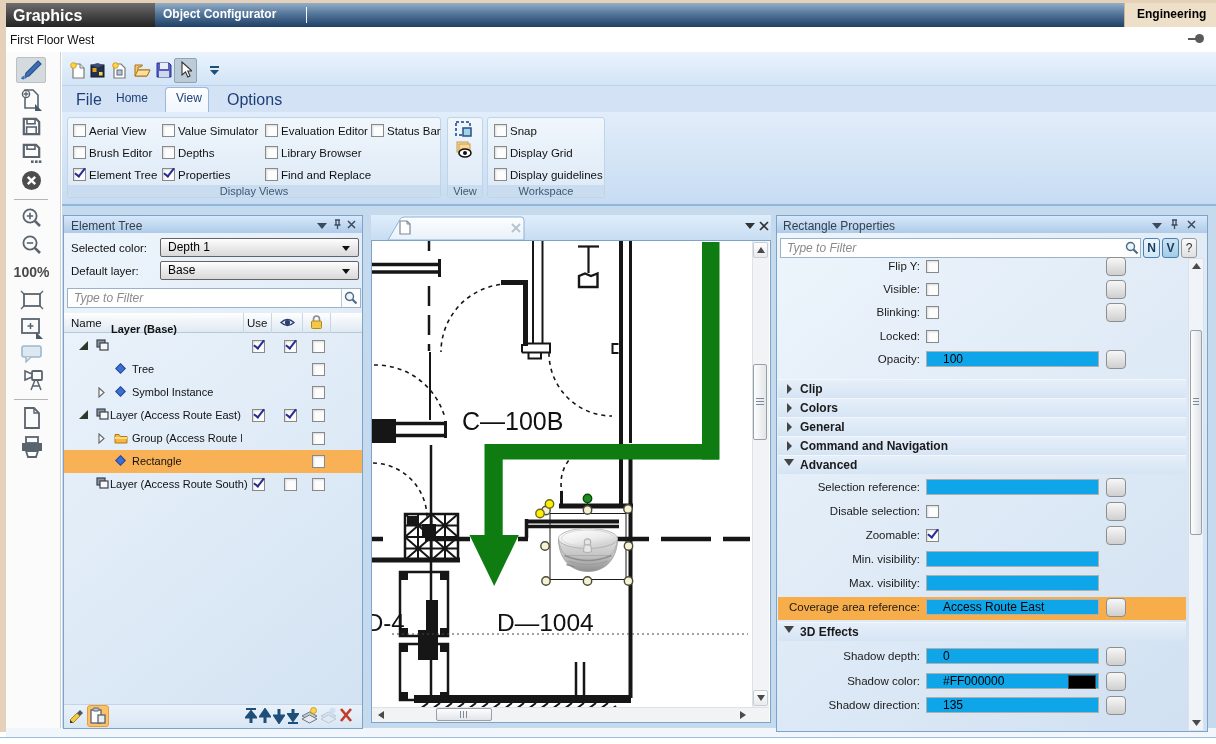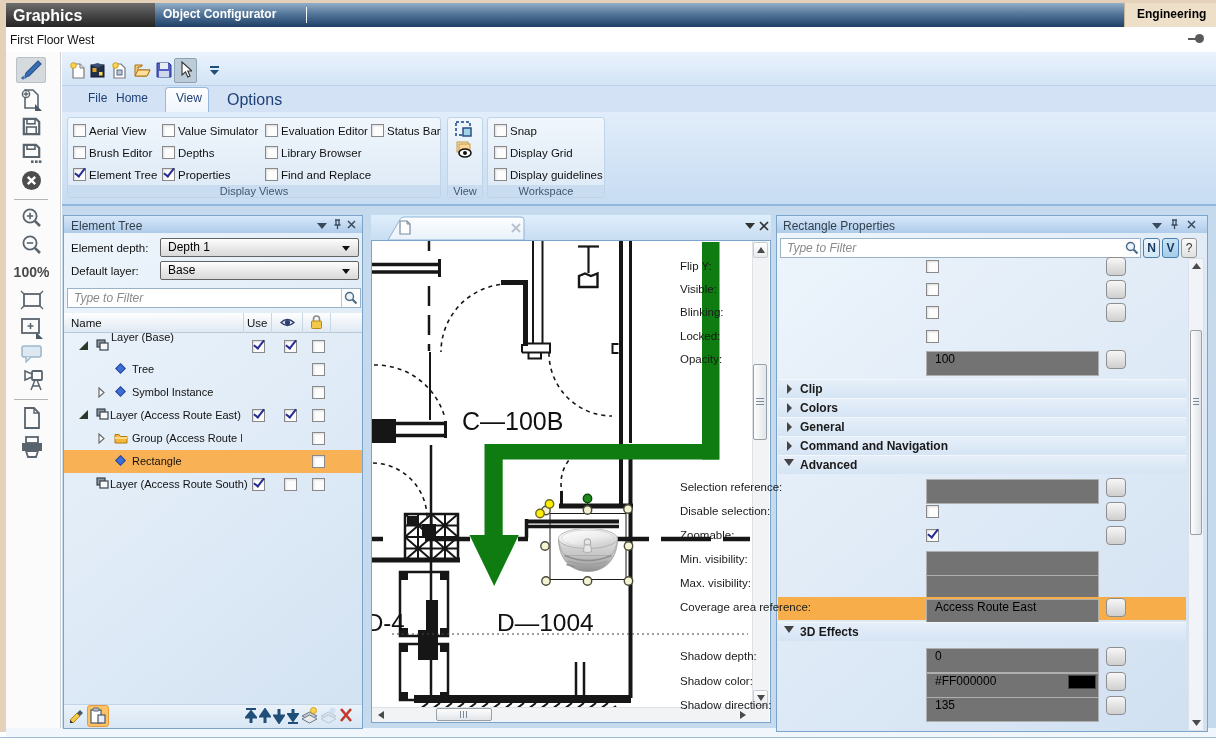--- a/index.html
+++ b/index.html
@@ -3,23 +3,23 @@
 <meta charset="utf-8">
 <style>
 *{box-sizing:border-box}
 html,body{margin:0;padding:0}
 body{width:1216px;height:744px;position:relative;font-family:"Liberation Sans",sans-serif;background:#fff;overflow:hidden}
 .abs{position:absolute}
 .cb{position:absolute;width:13px;height:13px;background:#fdfdfd;border:1px solid #898989;box-shadow:inset 1px 1px 2px rgba(120,120,120,.25)}
 .cb.on::after{content:"";position:absolute;left:3px;top:-3px;width:4px;height:9px;border:solid #272d91;border-width:0 2px 2px 0;transform:rotate(38deg)}
 .dd{position:absolute;background:linear-gradient(#fefefe,#ececec 45%,#d9d9d9);border:1px solid #636363;border-radius:2px;font-size:12px;color:#000;height:19px;line-height:17px;padding-left:7px}
 .dd::after{content:"";position:absolute;right:8px;top:7px;border:4px solid transparent;border-top:5px solid #111}
-.inp{position:absolute;background:#737373;border:1px solid #afafaf;font-size:12px;color:#000;height:25px;line-height:15px;padding:0 8px}
+.inp{position:absolute;background:#0ea5e9;border:1px solid #afafaf;font-size:12px;color:#000;height:16px;line-height:15px;padding:0 16px}
 .gbtn{position:absolute;width:20px;height:19px;border:1px solid #8e8e8e;border-radius:4px;background:linear-gradient(#f7f7f7,#cfcfcf)}
-.plab{position:absolute;font-size:11.5px;color:#1a1a1a;width:240px;left:680px}
+.plab{position:absolute;font-size:11.5px;color:#1a1a1a;text-align:right;width:240px;left:680px}
 .lab{position:absolute;font-size:11.5px;color:#111}
 .ttl{font-size:12px;color:#33414e}
 #trows .lab{font-size:11px}
 </style>
 </head>
 <body>
 
 <div class="abs" style="left:0;top:0;width:1216px;height:3px;background:#e5d0ba"></div>
 <div class="abs" style="left:0;top:3px;width:6px;height:729px;background:#e5d0ba"></div>
 
@@ -103,21 +103,21 @@
 <svg class="abs" style="left:20px;top:436px" width="24" height="22" viewBox="0 0 24 22">
 <rect x="6" y="1" width="12" height="6" fill="none" stroke="#5a646e" stroke-width="1.8"></rect>
 <rect x="2" y="7" width="20" height="8" fill="#5a646e"></rect>
 <path d="M6 15 H18 L16 21 H8 Z" fill="#fff" stroke="#5a646e" stroke-width="1.8"></path>
 </svg>
 </div>
 
 <div class="abs" style="left:62px;top:52px;width:1154px;height:34px;background:linear-gradient(#eaf3fd,#d2e4f6);border-bottom:1px solid #bcd2e8"></div>
 
 <div class="abs" style="left:62px;top:86px;width:1154px;height:26px;background:#d3e3f5"></div>
-<div class="abs" style="left:88px;top:91px;font-size:12px;color:#1f3f77">File</div>
+<div class="abs" style="left:76px;top:91px;font-size:16px;color:#1f3f77">File</div>
 <div class="abs" style="left:116px;top:91px;font-size:12px;color:#1f3f77">Home</div>
 <div class="abs" style="left:165px;top:87px;width:44px;height:25px;background:linear-gradient(#fdfeff,#f0f6fd);border:1px solid #98b8dc;border-bottom:none;border-radius:4px 4px 0 0"></div>
 <div class="abs" style="left:176px;top:91px;font-size:12px;color:#1f3f77">View</div>
 <div class="abs" style="left:227px;top:91px;font-size:16px;color:#1f3f77">Options</div>
 
 <div class="abs" style="left:62px;top:112px;width:1154px;height:92px;background:linear-gradient(#e1edfa,#c7dcf2)"></div>
 <div class="abs" style="left:62px;top:204px;width:1154px;height:2px;background:#8fb6dd"></div>
 <div id="ribbon">
 
 <div class="abs" style="left:67px;top:117px;width:374px;height:81px;border:1px solid #c0d4e8;border-radius:3px;background:linear-gradient(#f0f6fc,#dcE9f6)"></div>
@@ -213,21 +213,21 @@
 <div class="abs ttl" style="left:71px;top:219px">Element Tree</div>
 <svg class="abs" style="left:317px;top:223px" width="10" height="6" viewBox="0 0 10 6">
       <path d="M0 0 L10 0 L5 6 Z" fill="#3a4a5a"></path>
     </svg>
 <svg class="abs" style="left:333px;top:219px" width="9" height="11" viewBox="0 0 9 11">
       <path d="M2 1 H7 M3 1 V6 M6 1 V6 M1.5 6 H7.5 M4.5 6 V10" stroke="#3a4a5a" stroke-width="1.3" fill="none"></path>
     </svg>
 <svg class="abs" style="left:347px;top:220px" width="9" height="9" viewBox="0 0 9 9">
       <path d="M1 1 L8 8 M8 1 L1 8" stroke="#3a4a5a" stroke-width="1.5"></path>
     </svg>
-<div class="lab" style="left:71px;top:242px">Element depth:</div>
+<div class="lab" style="left:71px;top:242px">Selected color:</div>
 <div class="dd" style="left:160px;top:238px;width:199px">Depth 1</div>
 <div class="lab" style="left:71px;top:265px">Default layer:</div>
 <div class="dd" style="left:160px;top:261px;width:199px">Base</div>
 <div class="abs" style="left:67px;top:288px;width:294px;height:20px;background:#fff;border:1px solid #9ab3c9"></div>
 <div class="abs" style="left:74px;top:291px;font-size:12px;font-style:italic;color:#8a8a8a">Type to Filter</div>
 <div class="abs" style="left:341px;top:289px;width:19px;height:18px;border-left:1px solid #b8c8d8;background:#fdfdfd"></div>
 <svg class="abs" style="left:344px;top:291px" width="14" height="14" viewBox="0 0 14 14">
 <circle cx="5.5" cy="5.5" r="4" fill="#eef4f8" stroke="#4a6a8a" stroke-width="1.4"></circle>
 <path d="M8.5 8.5 L12.5 12.5" stroke="#4a6a8a" stroke-width="2.2"></path>
 </svg>
@@ -250,21 +250,21 @@
 
 <div id="trows">
 
 <svg class="abs" style="left:79px;top:341px" width="9" height="9" viewBox="0 0 9 9">
         <path d="M9 0 V9 H0 Z" fill="#2a3a2a"></path>
       </svg>
 <svg class="abs" style="left:96px;top:339px" width="13" height="12" viewBox="0 0 13 12">
 <rect x="1" y="1" width="8" height="7" fill="#8a949e" stroke="#3a444e" stroke-width="1.2"></rect>
 <rect x="4" y="4" width="8" height="7" fill="#f8f8f8" stroke="#3a444e" stroke-width="1.2"></rect>
 </svg>
-<div class="lab" style="left:111px;top:331px;font-weight:normal">Layer (Base)</div>
+<div class="lab" style="left:111px;top:323px;font-weight:bold">Layer (Base)</div>
 <div class="cb on" style="left:252px;top:340px"></div>
 <div class="cb on" style="left:284px;top:340px"></div>
 <div class="cb" style="left:312px;top:340px"></div>
 
 <svg class="abs" style="left:115px;top:363px" width="11" height="11" viewBox="0 0 12 12">
         <path d="M6 0.8 L11.2 6 L6 11.2 L0.8 6 Z" fill="#3d6ed6" stroke="#23489e" stroke-width="1.2"></path>
       </svg>
 <div class="lab" style="left:132px;top:363px">Tree</div>
 <div class="cb" style="left:312px;top:363px"></div>
 

